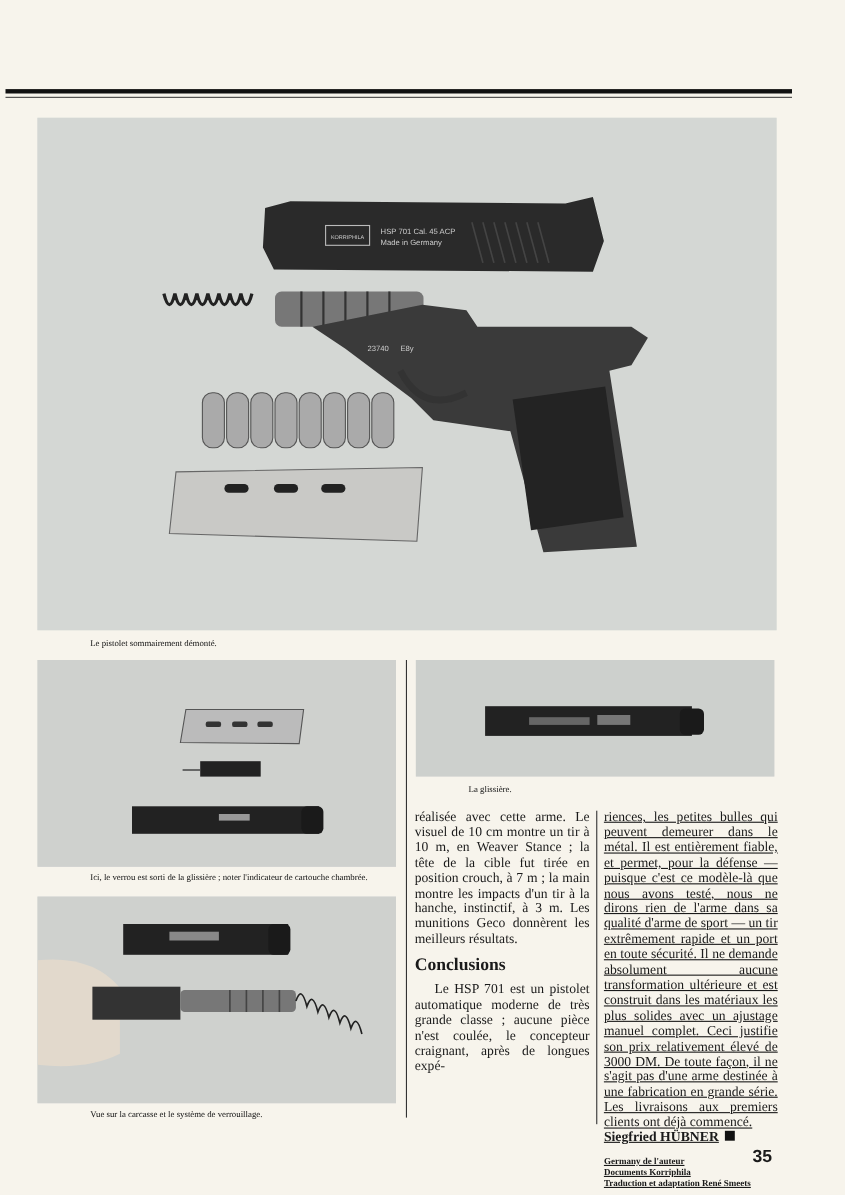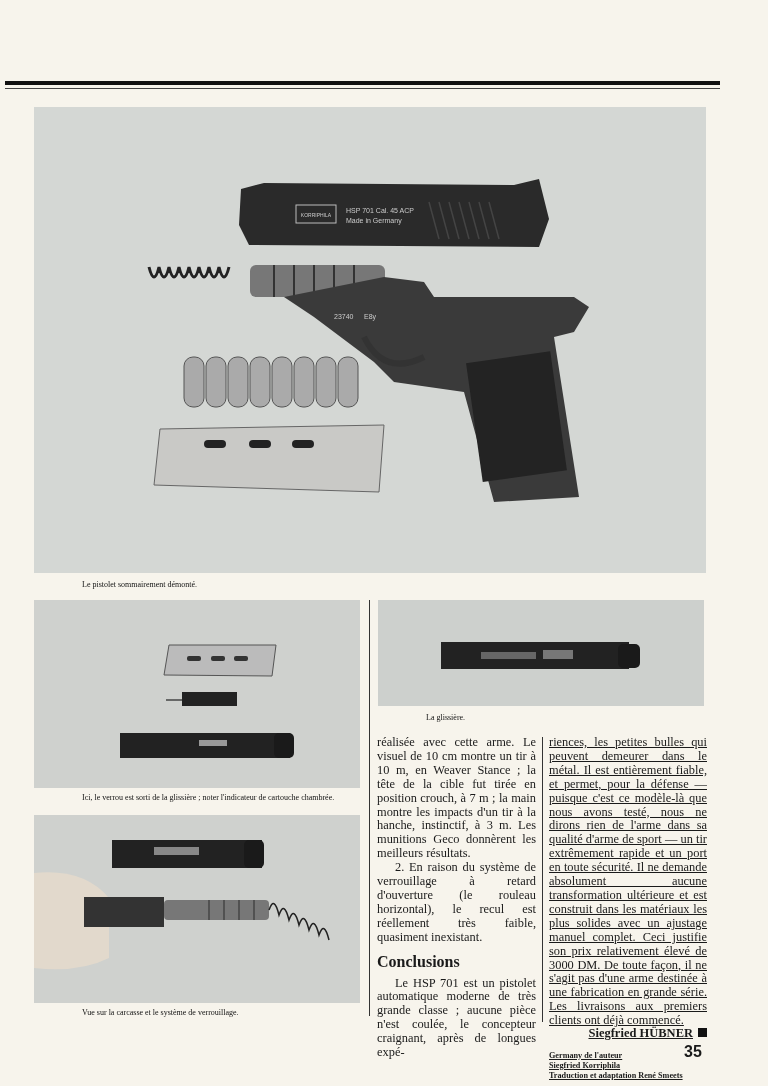--- a/index.html
+++ b/index.html
@@ -7,21 +7,21 @@
   .rule-thick{position:absolute;left:5px;top:81px;width:715px;height:4px;background:#111;}
   .rule-thin{position:absolute;left:5px;top:88px;width:715px;height:1px;background:#444;}
   .photo{position:absolute;background:#cfd2cf;overflow:hidden;}
   .photo svg{width:100%;height:100%;display:block;}
   .caption{position:absolute;font-family:"Liberation Serif",serif;font-weight:normal;font-size:8px;color:#111;white-space:nowrap;padding-left:48px;}
   .col{position:absolute;font-size:12.4px;line-height:13.9px;text-align:justify;}
   .col p{margin:0;}
   .indent{text-indent:18px;}
   .heading{font-weight:bold;font-size:16px;margin:10px 0 8px 0 !important;}
   .vrule{position:absolute;width:1px;background:#333;}
-  .sig{font-weight:bold;text-align:right;font-size:12.5px;margin-top:-1px !important;}
+  .sig{font-weight:bold;font-size:12.5px;margin-top:-1px !important;}
   .credits{font-weight:bold;font-size:8.2px;line-height:10px;margin-top:10px !important;text-align:left;}
   .pagenum{position:absolute;left:684px;top:1043px;font-family:"Liberation Sans",sans-serif;font-weight:bold;font-size:16px;}
   .sq{display:inline-block;width:9px;height:9px;background:#111;margin-left:5px;vertical-align:0px;}
 </style>
 </head>
 <body>
 
 <div class="rule-thick"></div>
 <div class="rule-thin"></div>
 
@@ -125,28 +125,27 @@
       <rect x="165" y="50" width="30" height="9" fill="#777"></rect>
   </svg>
 </div>
 <div class="caption" style="left:378px;top:713px;text-align:right;">La glissière.</div>
 
 <div class="vrule" style="left:369px;top:600px;height:416px;"></div>
 <div class="vrule" style="left:542px;top:737px;height:285px;"></div>
 
 <div class="col" style="left:377px;top:736px;width:159px;">
   <p>réalisée avec cette arme. Le visuel de 10 cm montre un tir à 10 m, en Weaver Stance ; la tête de la cible fut tirée en position crouch, à 7 m ; la main montre les impacts d'un tir à la hanche, instinctif, à 3 m. Les munitions Geco donnèrent les meilleurs résultats.</p>
-  <p class="indent">2. En raison du système de verrouillage à retard d'ouverture (le rouleau horizontal), le recul est réellement très faible, quasiment inexistant.</p>
   <p class="heading">Conclusions</p>
   <p class="indent">Le HSP 701 est un pistolet automatique moderne de très grande classe ; aucune pièce n'est coulée, le concepteur craignant, après de longues expé-</p>
 </div>
 
 <div class="col" style="left:549px;top:736px;width:158px;text-decoration:underline;">
   <p>riences, les petites bulles qui peuvent demeurer dans le métal. Il est entièrement fiable, et permet, pour la défense — puisque c'est ce modèle-là que nous avons testé, nous ne dirons rien de l'arme dans sa qualité d'arme de sport — un tir extrêmement rapide et un port en toute sécurité. Il ne demande absolument aucune transformation ultérieure et est construit dans les matériaux les plus solides avec un ajustage manuel complet. Ceci justifie son prix relativement élevé de 3000 DM. De toute façon, il ne s'agit pas d'une arme destinée à une fabrication en grande série. Les livraisons aux premiers clients ont déjà commencé.</p>
   <p class="sig"><span>Siegfried HÜBNER</span><span class="sq"></span></p>
   <p class="credits">
     <span>Germany de l'auteur</span><br>
-    <span>Siegfried Korriphila</span><br>
+    <span>Documents Korriphila</span><br>
     <span>Traduction et adaptation René Smeets</span>
   </p>
 </div>
 
 <div class="pagenum">35</div>
 
 </body></html>

